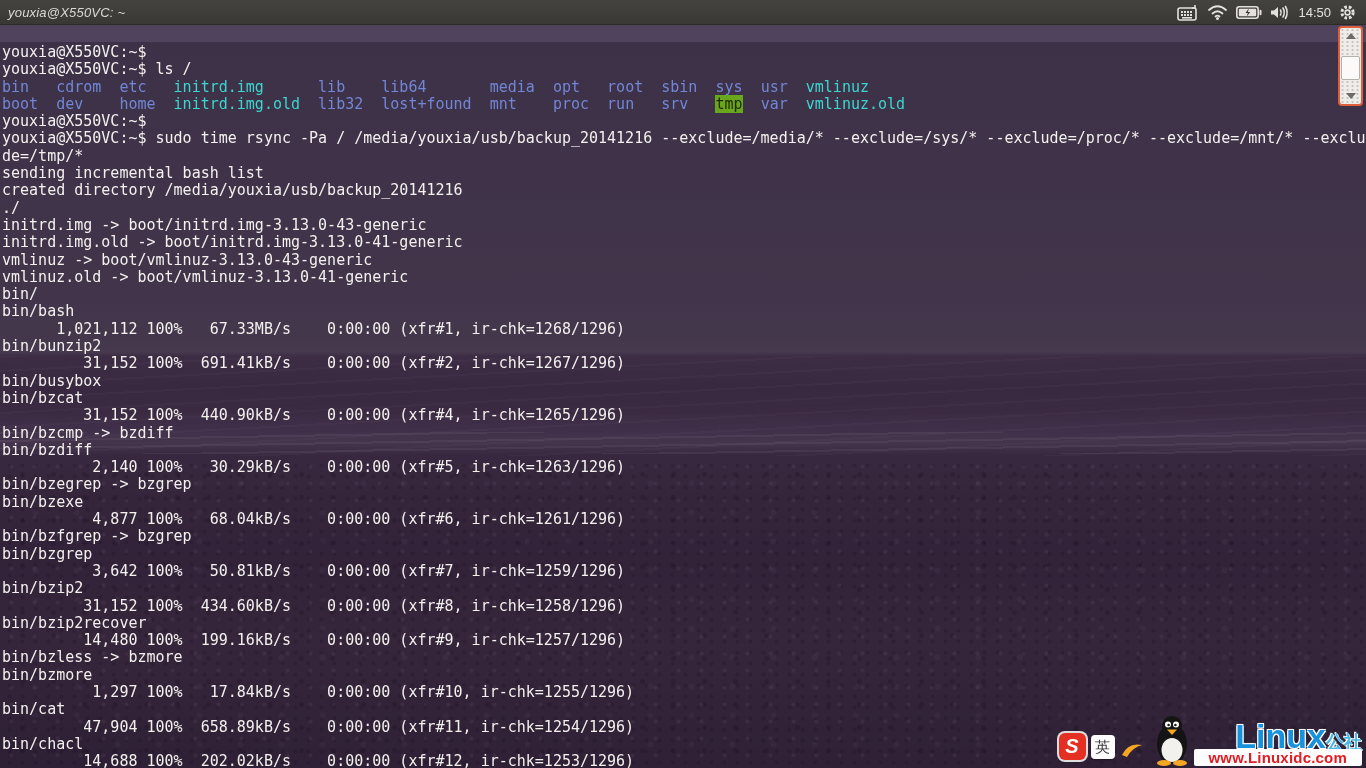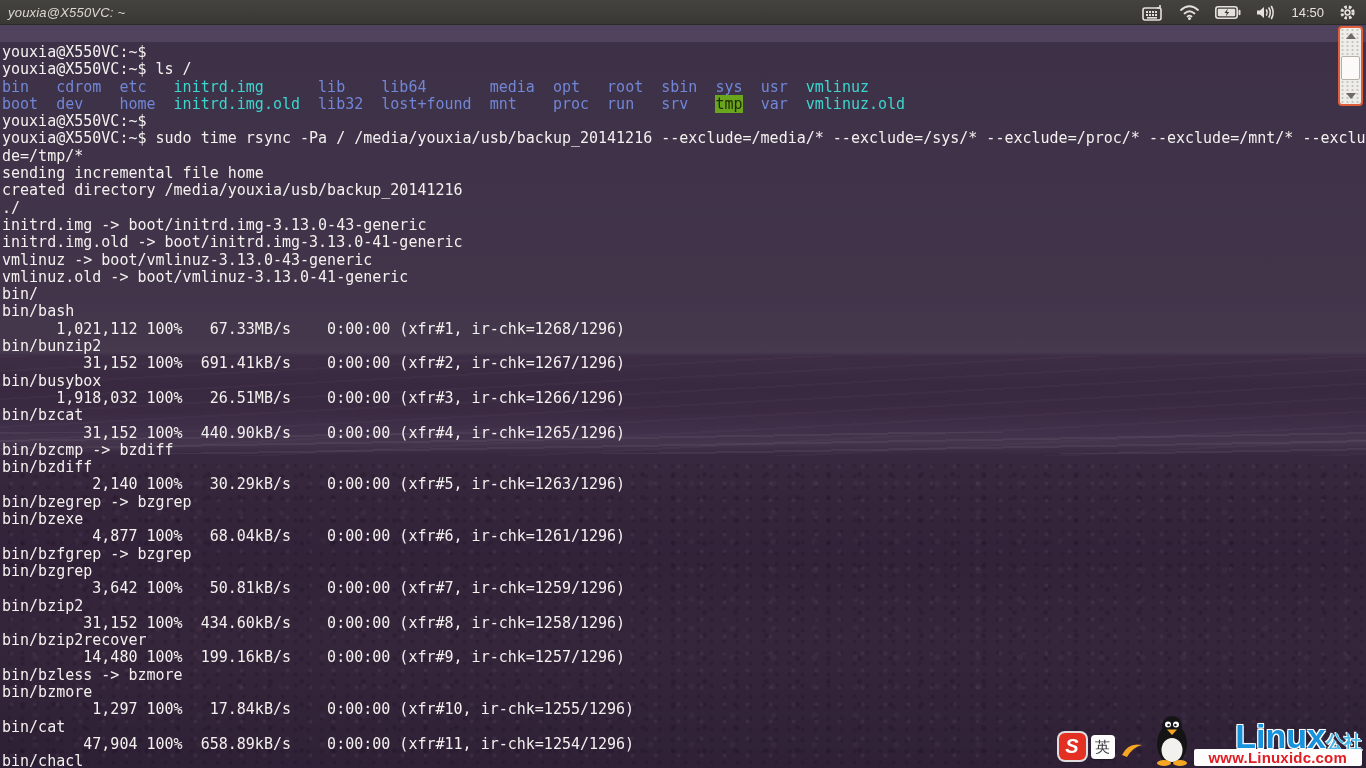--- a/index.html
+++ b/index.html
@@ -25,21 +25,21 @@
       radial-gradient(circle,rgba(20,10,28,.22) 0 1.5px,rgba(0,0,0,0) 2.5px);
     background-size:23px 17px,31px 23px,41px 29px,13px 11px;
     background-position:0 0,7px 5px,15px 11px,3px 2px;}
   .vignette{position:absolute;inset:0;background:radial-gradient(130% 110% at 55% 42%,rgba(0,0,0,0) 55%,rgba(10,5,15,.25) 100%);}
 
   
   .menubar{position:absolute;left:0;top:0;width:1366px;height:24px;
     background:linear-gradient(#454340,#3a3834);border-bottom:1px solid #2c2a27;
     display:flex;align-items:center;color:#dcd9d3;font-size:13px;z-index:30;}
   .menubar .title{margin-left:8px;letter-spacing:.2px;font-style:italic;}
-  .tray{margin-left:auto;display:flex;align-items:center;gap:15px;margin-right:10px;}
+  .tray{margin-left:auto;display:flex;align-items:center;gap:8px;margin-right:10px;}
   .tray svg{display:block;}
   .tray .time{font-size:13px;color:#e4e1dc;}
 
   
   .terminal{position:absolute;left:0;top:42px;width:1366px;height:744px;
     background:rgba(32,22,38,.38);z-index:10;
     font-family:"DejaVu Sans Mono","Liberation Mono",monospace;
     font-size:15px;line-height:17.3px;color:var(--terminal-text,#f3f1ee);
     padding:2px 0 0 2px;box-sizing:border-box;}
   .t-line{white-space:pre;height:17.3px;}
@@ -91,34 +91,33 @@
 
   <div class="terminal">
     <div id="terminal-output">
         <div class="t-line"><span>youxia@X550VC:~$</span></div>
         <div class="t-line"><span>youxia@X550VC:~$ ls /</span></div>
         <div class="t-line"><span class="c-dir">bin</span><span>   </span><span class="c-dir">cdrom</span><span>  </span><span class="c-dir">etc</span><span>   </span><span class="c-link">initrd.img</span><span>      </span><span class="c-dir">lib</span><span>    </span><span class="c-dir">lib64</span><span>       </span><span class="c-dir">media</span><span>  </span><span class="c-dir">opt</span><span>   </span><span class="c-dir">root</span><span>  </span><span class="c-dir">sbin</span><span>  </span><span class="c-dir">sys</span><span>  </span><span class="c-dir">usr</span><span>  </span><span class="c-link">vmlinuz</span></div>
         <div class="t-line"><span class="c-dir">boot</span><span>  </span><span class="c-dir">dev</span><span>    </span><span class="c-dir">home</span><span>  </span><span class="c-link">initrd.img.old</span><span>  </span><span class="c-dir">lib32</span><span>  </span><span class="c-dir">lost+found</span><span>  </span><span class="c-dir">mnt</span><span>    </span><span class="c-dir">proc</span><span>  </span><span class="c-dir">run</span><span>   </span><span class="c-dir">srv</span><span>   </span><span class="c-ow">tmp</span><span>  </span><span class="c-dir">var</span><span>  </span><span class="c-link">vmlinuz.old</span></div>
         <div class="t-line"><span>youxia@X550VC:~$</span></div>
         <div class="t-line"><span>youxia@X550VC:~$ sudo time rsync -Pa / /media/youxia/usb/backup_20141216 --exclude=/media/* --exclude=/sys/* --exclude=/proc/* --exclude=/mnt/* --exclu</span></div>
         <div class="t-line"><span>de=/tmp/*</span></div>
-        <div class="t-line"><span>sending incremental file home</span></div>
+        <div class="t-line"><span>sending incremental bash list</span></div>
         <div class="t-line"><span>created directory /media/youxia/usb/backup_20141216</span></div>
         <div class="t-line"><span>./</span></div>
         <div class="t-line"><span>initrd.img -&gt; boot/initrd.img-3.13.0-43-generic</span></div>
         <div class="t-line"><span>initrd.img.old -&gt; boot/initrd.img-3.13.0-41-generic</span></div>
         <div class="t-line"><span>vmlinuz -&gt; boot/vmlinuz-3.13.0-43-generic</span></div>
         <div class="t-line"><span>vmlinuz.old -&gt; boot/vmlinuz-3.13.0-41-generic</span></div>
         <div class="t-line"><span>bin/</span></div>
         <div class="t-line"><span>bin/bash</span></div>
         <div class="t-line"><span>      1,021,112 100%   67.33MB/s    0:00:00 (xfr#1, ir-chk=1268/1296)</span></div>
         <div class="t-line"><span>bin/bunzip2</span></div>
         <div class="t-line"><span>         31,152 100%  691.41kB/s    0:00:00 (xfr#2, ir-chk=1267/1296)</span></div>
         <div class="t-line"><span>bin/busybox</span></div>
-        <div class="t-line"><span>      1,918,032 100%   26.51MB/s    0:00:00 (xfr#3, ir-chk=1266/1296)</span></div>
         <div class="t-line"><span>bin/bzcat</span></div>
         <div class="t-line"><span>         31,152 100%  440.90kB/s    0:00:00 (xfr#4, ir-chk=1265/1296)</span></div>
         <div class="t-line"><span>bin/bzcmp -&gt; bzdiff</span></div>
         <div class="t-line"><span>bin/bzdiff</span></div>
         <div class="t-line"><span>          2,140 100%   30.29kB/s    0:00:00 (xfr#5, ir-chk=1263/1296)</span></div>
         <div class="t-line"><span>bin/bzegrep -&gt; bzgrep</span></div>
         <div class="t-line"><span>bin/bzexe</span></div>
         <div class="t-line"><span>          4,877 100%   68.04kB/s    0:00:00 (xfr#6, ir-chk=1261/1296)</span></div>
         <div class="t-line"><span>bin/bzfgrep -&gt; bzgrep</span></div>
         <div class="t-line"><span>bin/bzgrep</span></div>

